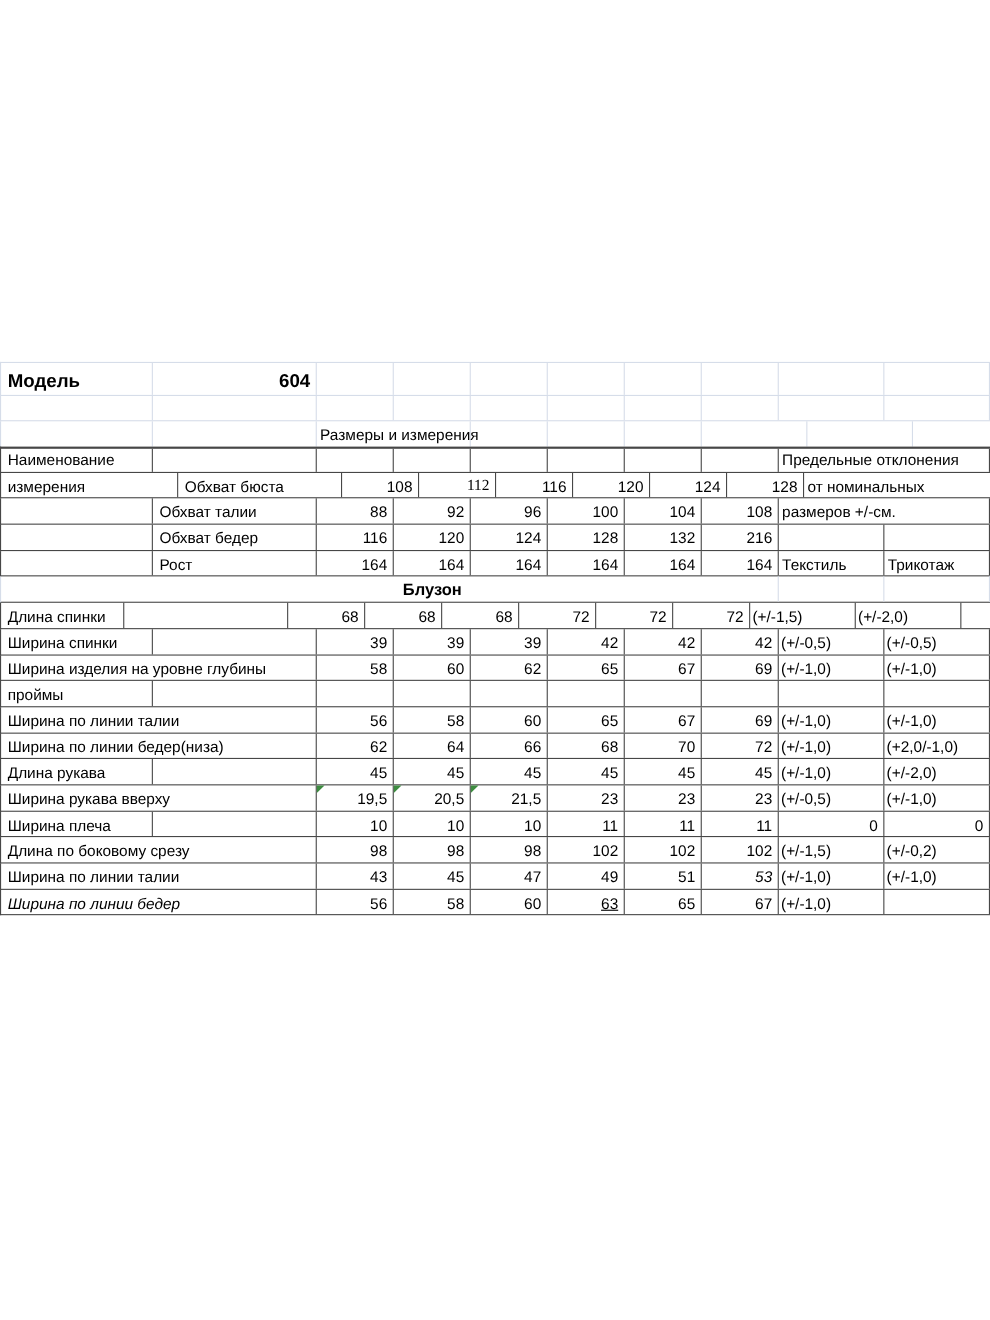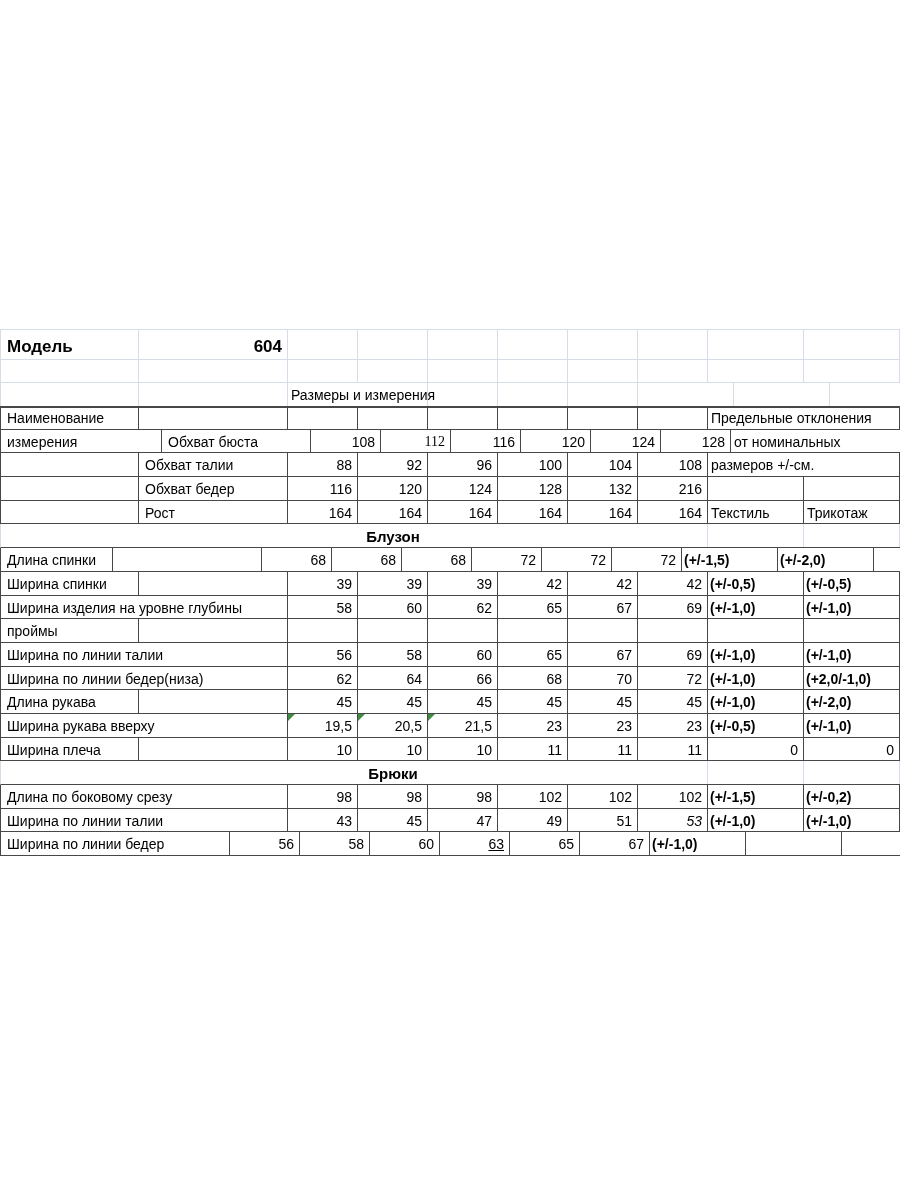--- a/index.html
+++ b/index.html
@@ -29,21 +29,21 @@
   .brl{border-right:1px solid var(--light)}
   .bbd{border-bottom:1px solid var(--dark)}
   .bbl{border-bottom:1px solid var(--light)}
   .bld{border-left:1px solid var(--dark)}
   .bll{border-left:1px solid var(--light)}
   .btl{border-top:1px solid var(--light)}
   .btd2{border-top:2px solid var(--dark)}
   .num{justify-content:flex-end;padding-right:5px;}
   .lab{padding-left:6px;}
   .lab3{padding-left:3px;}
-  .tol{padding-left:2px;font-weight:bold;}
+  .tol{padding-left:2px;}
   .b{font-weight:700;}
   .model-txt{font-size:17px;}
   .sec-title{justify-content:center;font-size:15px;font-weight:700;padding-bottom:2px;}
   .flag{
     position:absolute;left:0;top:0;width:0;height:0;
     border-top:7px solid var(--green);border-right:7px solid transparent;
   }
 </style>
 </head>
 <body>
@@ -250,27 +250,20 @@
         <div class="c brd" style="width: 149px;"></div>
         <div class="c brd num" style="width: 70px;">10</div>
         <div class="c brd num" style="width: 70px;">10</div>
         <div class="c brd num" style="width: 70px;">10</div>
         <div class="c brd num" style="width: 70px;">11</div>
         <div class="c brd num" style="width: 70px;">11</div>
         <div class="c brd num" style="width: 70px;">11</div>
         <div class="c brd num" style="width: 96px;">0</div>
         <div class="c brd num" style="width: 96px;">0</div>
       </div>
-      <div class="row h-r bll bbd">
-        <div class="c " style="width: 287px;"></div>
-        <div class="c sec-title" style="width: 210px;">Брюки</div>
-        <div class="c brl" style="width: 210px;"></div>
-        <div class="c brl" style="width: 96px;"></div>
-        <div class="c brl" style="width: 96px;"></div>
-      </div>
       <div class="row h-r bld bbd">
         <div class="c brd lab" style="width: 287px;">Длина по боковому срезу</div>
         <div class="c brd num" style="width: 70px;">98</div>
         <div class="c brd num" style="width: 70px;">98</div>
         <div class="c brd num" style="width: 70px;">98</div>
         <div class="c brd num" style="width: 70px;">102</div>
         <div class="c brd num" style="width: 70px;">102</div>
         <div class="c brd num" style="width: 70px;">102</div>
         <div class="c brd tol" style="width: 96px;">(+/-1,5)</div>
         <div class="c brd tol" style="width: 96px;">(+/-0,2)</div>
@@ -280,21 +273,21 @@
         <div class="c brd num" style="width: 70px;">43</div>
         <div class="c brd num" style="width: 70px;">45</div>
         <div class="c brd num" style="width: 70px;">47</div>
         <div class="c brd num" style="width: 70px;">49</div>
         <div class="c brd num" style="width: 70px;">51</div>
         <div class="c brd num" style="width: 70px; font-style: italic;">53</div>
         <div class="c brd tol" style="width: 96px;">(+/-1,0)</div>
         <div class="c brd tol" style="width: 96px;">(+/-1,0)</div>
       </div>
       <div class="row h-r bld bbd">
-        <div class="c brd lab" style="width: 229px;">Ширина по линии бедер</div>
+        <div class="c brd lab" style="width: 287px; font-style: italic;">Ширина по линии бедер</div>
         <div class="c brd num" style="width: 70px;">56</div>
         <div class="c brd num" style="width: 70px;">58</div>
         <div class="c brd num" style="width: 70px;">60</div>
         <div class="c brd num" style="width: 70px; text-decoration: underline;">63</div>
         <div class="c brd num" style="width: 70px;">65</div>
         <div class="c brd num" style="width: 70px;">67</div>
         <div class="c brd tol" style="width: 96px;">(+/-1,0)</div>
         <div class="c brd" style="width: 96px;"></div>
       </div>
     </div>

